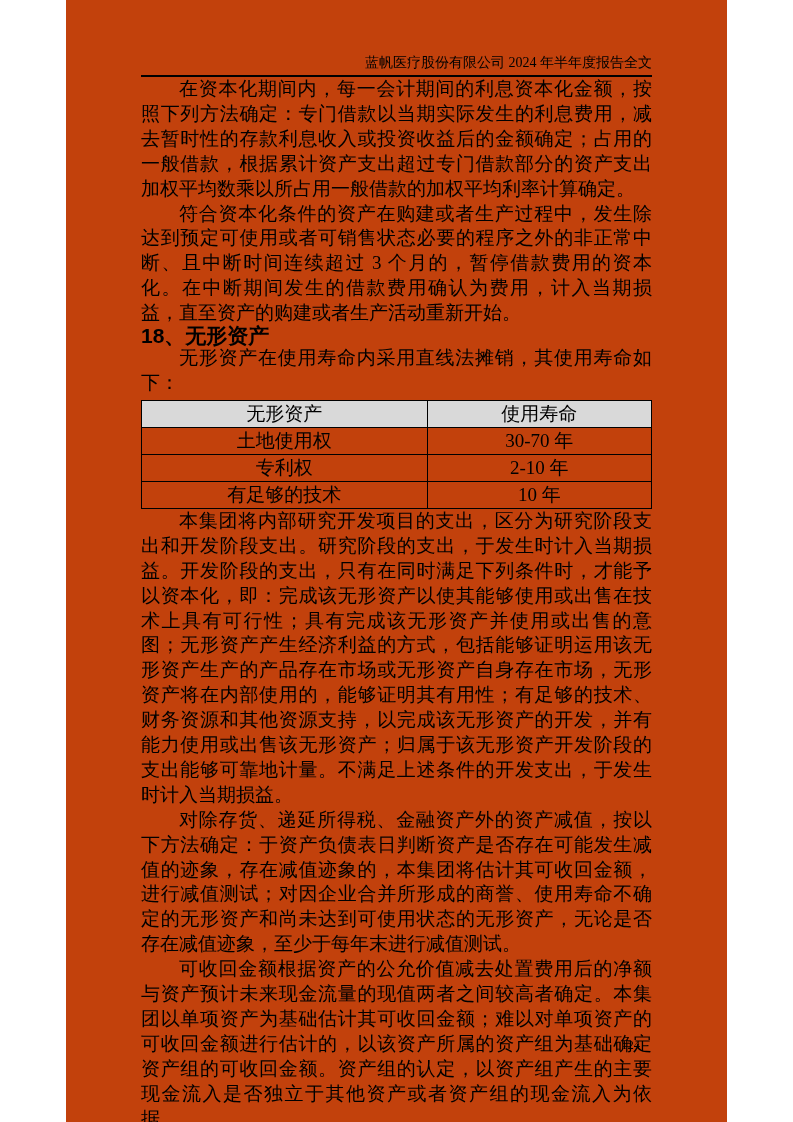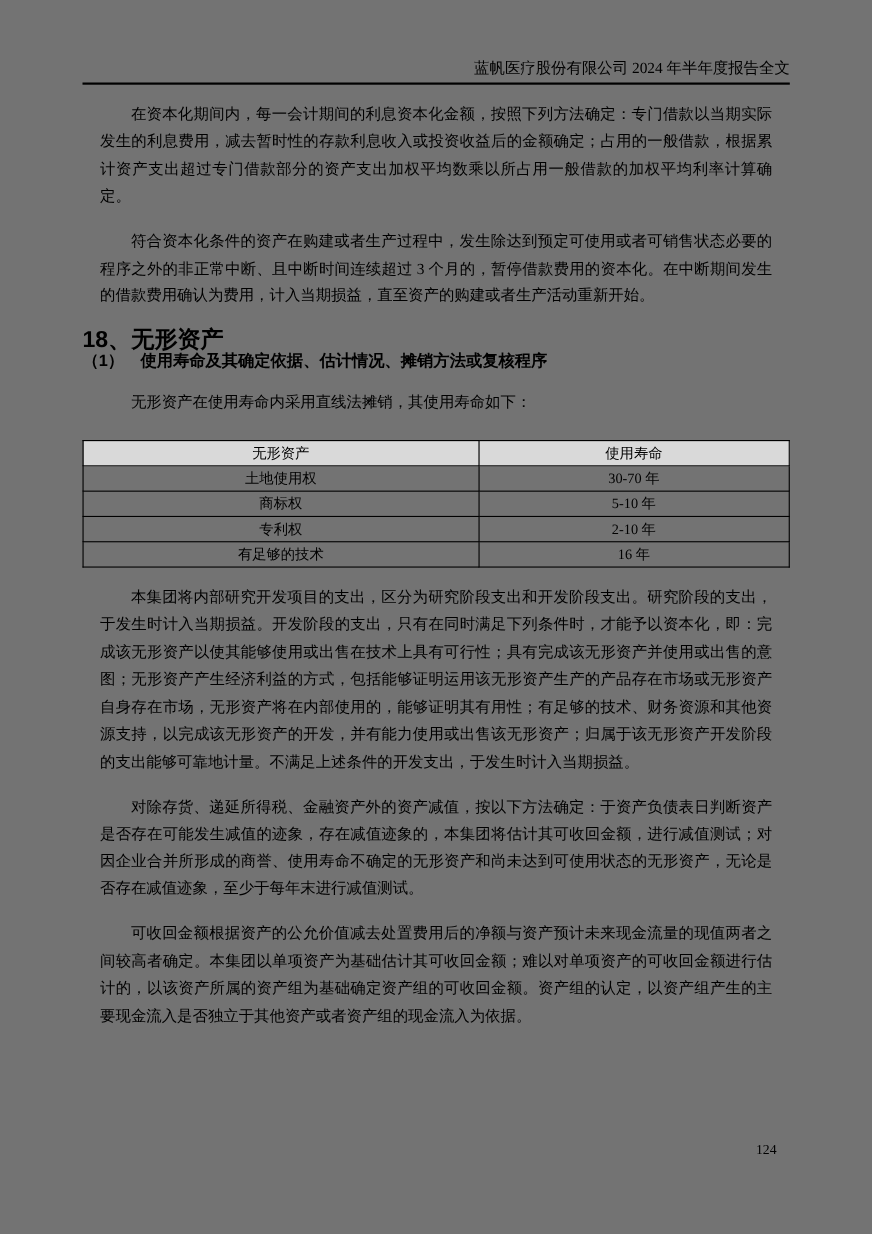--- a/index.html
+++ b/index.html
@@ -1,43 +1,43 @@
 <!DOCTYPE html>
 <html><head>
 <meta charset="utf-8">
 <style>
   * { box-sizing: border-box; }
   html, body { margin: 0; padding: 0; background: #ffffff; }
   .page {
     position: relative;
-    width: 793px;
+    width: 661px;
     height: 1122px;
     margin: 0 auto;
-    background: #737373;
+    background: #c2410c;
     color: #000000;
     font-family: "Liberation Serif", "DejaVu Serif", serif;
     overflow: hidden;
   }
   .margins {
     position: absolute;
     left: 75px;
     right: 75px;
     top: 0;
   }
   .doc-header {
     padding-top: 54px;
     padding-bottom: 3px;
     text-align: right;
     font-size: 14px;
     line-height: 18px;
     border-bottom: 2px solid #000000;
   }
   p.body-para {
-    margin: 16px;
-    font-size: 14px;
+    margin: 0;
+    font-size: 19px;
     line-height: 24.9px;
     text-align: justify;
     text-indent: 2em;
   }
   .mt-first   { margin-top: 16px; }
   h2.sec-heading {
     margin: 0;
     font-family: "Liberation Sans", "DejaVu Sans", sans-serif;
     font-weight: bold;
     font-size: 21px;
@@ -52,23 +52,23 @@
   }
   .mt-h18  { margin-top: 13px; }
   .mt-h181 { margin-top: 17px; }
   .mt-p3   { margin-top: 13px; }
   .mt-h182 { margin-top: 19px; }
   .mt-p5   { margin-top: 14px; }
   .mt-h19  { margin-top: 11px; }
   .mt-p6   { margin-top: 16px; }
   table.useful-life {
     width: 100%;
-    margin-top: 20px;
+    margin-top: 4px;
     border-collapse: collapse;
-    font-size: 13px;
+    font-size: 19px;
   }
   table.useful-life th,
   table.useful-life td {
     border: 1.5px solid #000000;
     height: 23px;
     padding: 0 4px;
     text-align: center;
     vertical-align: middle;
     font-weight: normal;
   }
@@ -92,21 +92,20 @@
     <div class="doc-header">
       <span>蓝帆医疗股份有限公司 2024 年半年度报告全文</span>
     </div>
 
     <p class="body-para mt-first">在资本化期间内，每一会计期间的利息资本化金额，按照下列方法确定：专门借款以当期实际发生的利息费用，减去暂时性的存款利息收入或投资收益后的金额确定；占用的一般借款，根据累计资产支出超过专门借款部分的资产支出加权平均数乘以所占用一般借款的加权平均利率计算确定。</p>
 
     <p class="body-para">符合资本化条件的资产在购建或者生产过程中，发生除达到预定可使用或者可销售状态必要的程序之外的非正常中断、且中断时间连续超过 3 个月的，暂停借款费用的资本化。在中断期间发生的借款费用确认为费用，计入当期损益，直至资产的购建或者生产活动重新开始。</p>
 
     <h2 class="sec-heading mt-h18">18、无形资产</h2>
 
-    <h3 class="sub-heading mt-h181">（1）　使用寿命及其确定依据、估计情况、摊销方法或复核程序</h3>
 
 
     <p class="body-para">无形资产在使用寿命内采用直线法摊销，其使用寿命如下：</p>
 
     <table class="useful-life">
       <colgroup>
           <col class="c1">
           <col class="c2">
         </colgroup>
       <thead>
@@ -114,30 +113,26 @@
           <th>无形资产</th>
           <th>使用寿命</th>
         </tr>
       </thead>
       <tbody>
         <tr>
           <td>土地使用权</td>
           <td>30-70 年</td>
         </tr>
         <tr>
-          <td>商标权</td>
-          <td>5-10 年</td>
-        </tr>
-        <tr>
           <td>专利权</td>
           <td>2-10 年</td>
         </tr>
         <tr>
           <td>有足够的技术</td>
-          <td>16 年</td>
+          <td>10 年</td>
         </tr>
       </tbody>
     </table>
 
 
     <p class="body-para mt-p5">本集团将内部研究开发项目的支出，区分为研究阶段支出和开发阶段支出。研究阶段的支出，于发生时计入当期损益。开发阶段的支出，只有在同时满足下列条件时，才能予以资本化，即：完成该无形资产以使其能够使用或出售在技术上具有可行性；具有完成该无形资产并使用或出售的意图；无形资产产生经济利益的方式，包括能够证明运用该无形资产生产的产品存在市场或无形资产自身存在市场，无形资产将在内部使用的，能够证明其有用性；有足够的技术、财务资源和其他资源支持，以完成该无形资产的开发，并有能力使用或出售该无形资产；归属于该无形资产开发阶段的支出能够可靠地计量。不满足上述条件的开发支出，于发生时计入当期损益。</p>
 
 
     <p class="body-para mt-p6">对除存货、递延所得税、金融资产外的资产减值，按以下方法确定：于资产负债表日判断资产是否存在可能发生减值的迹象，存在减值迹象的，本集团将估计其可收回金额，进行减值测试；对因企业合并所形成的商誉、使用寿命不确定的无形资产和尚未达到可使用状态的无形资产，无论是否存在减值迹象，至少于每年末进行减值测试。</p>
 

